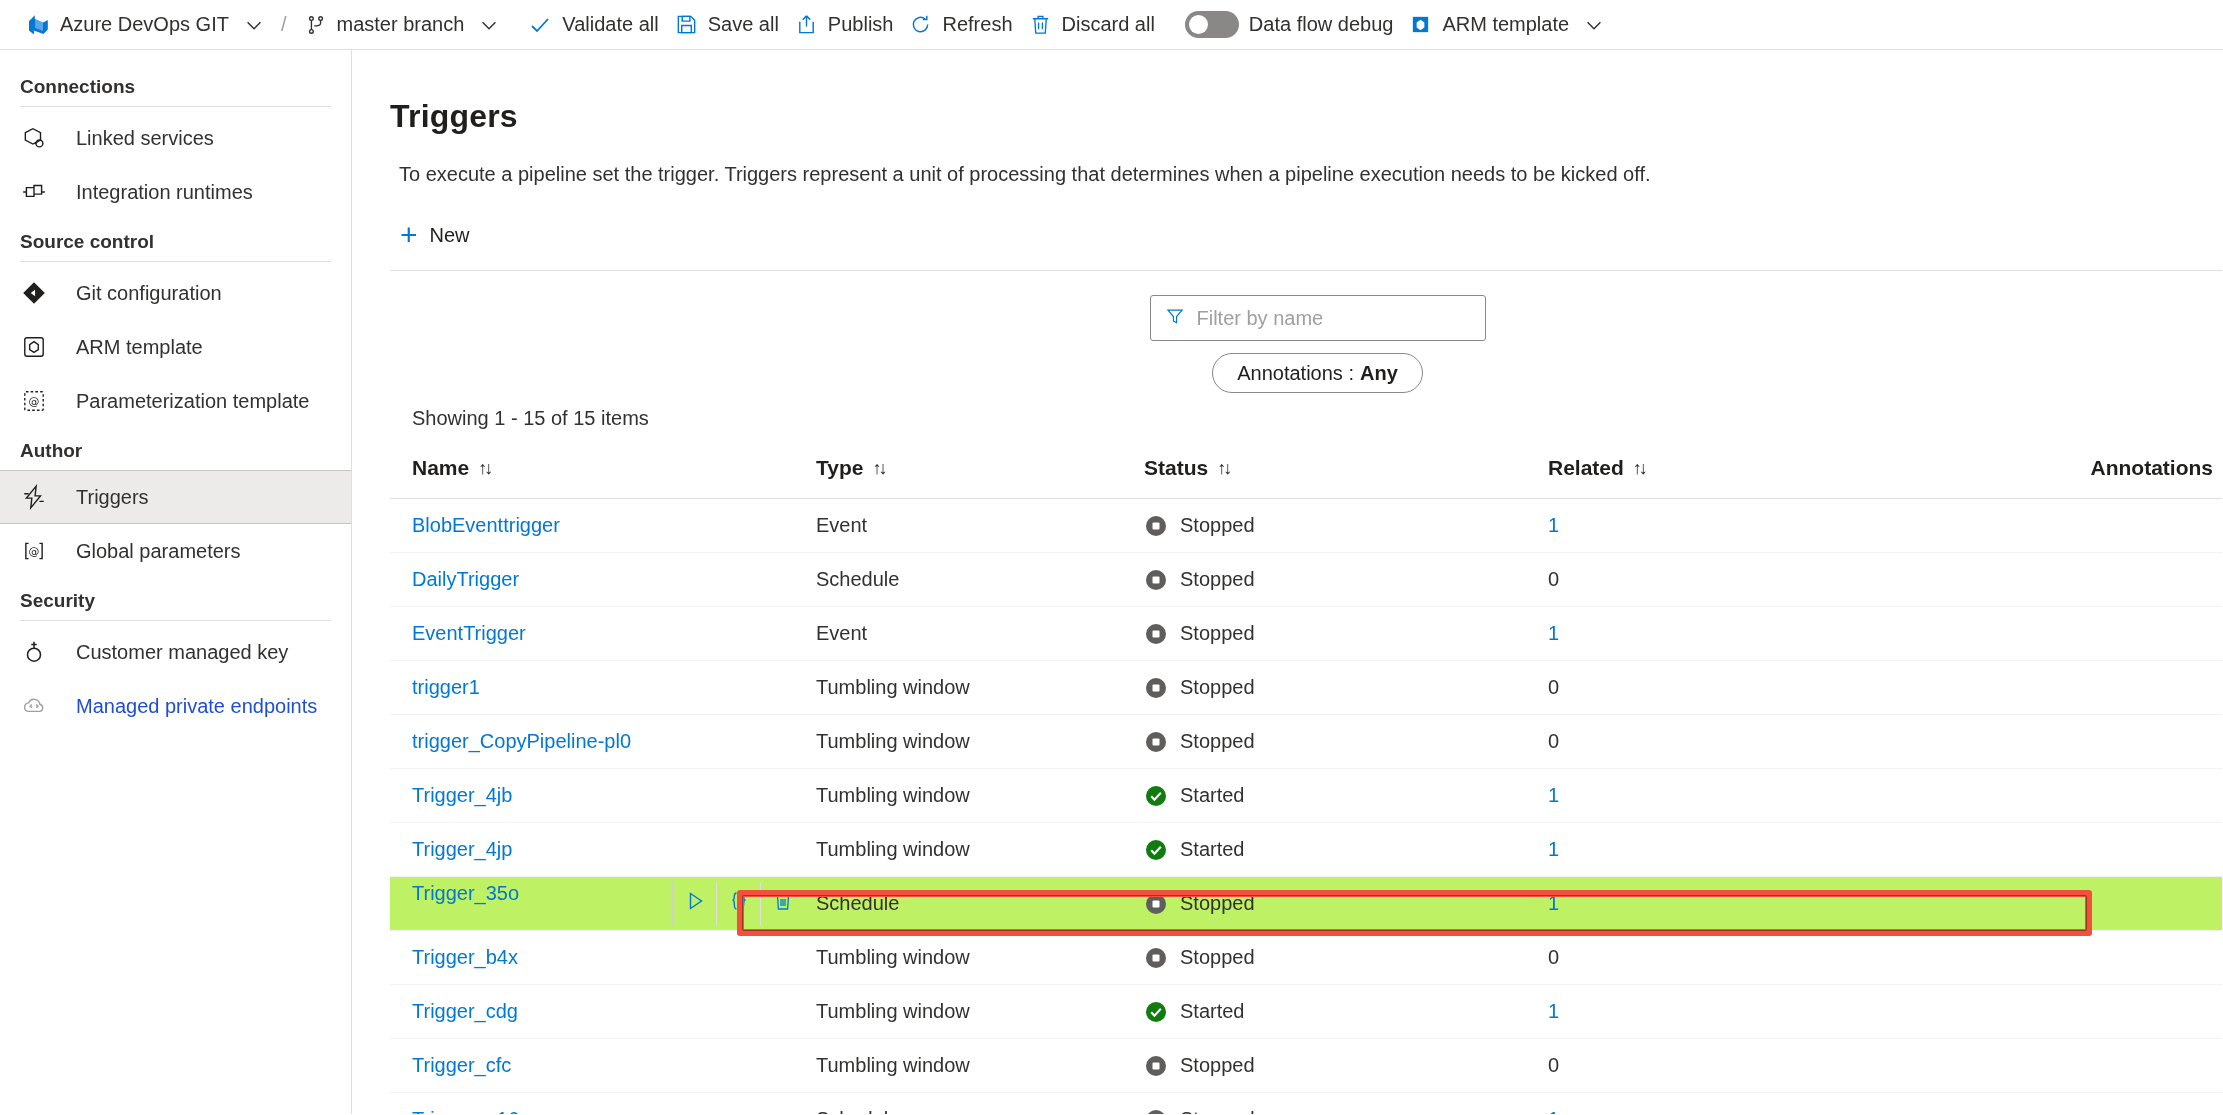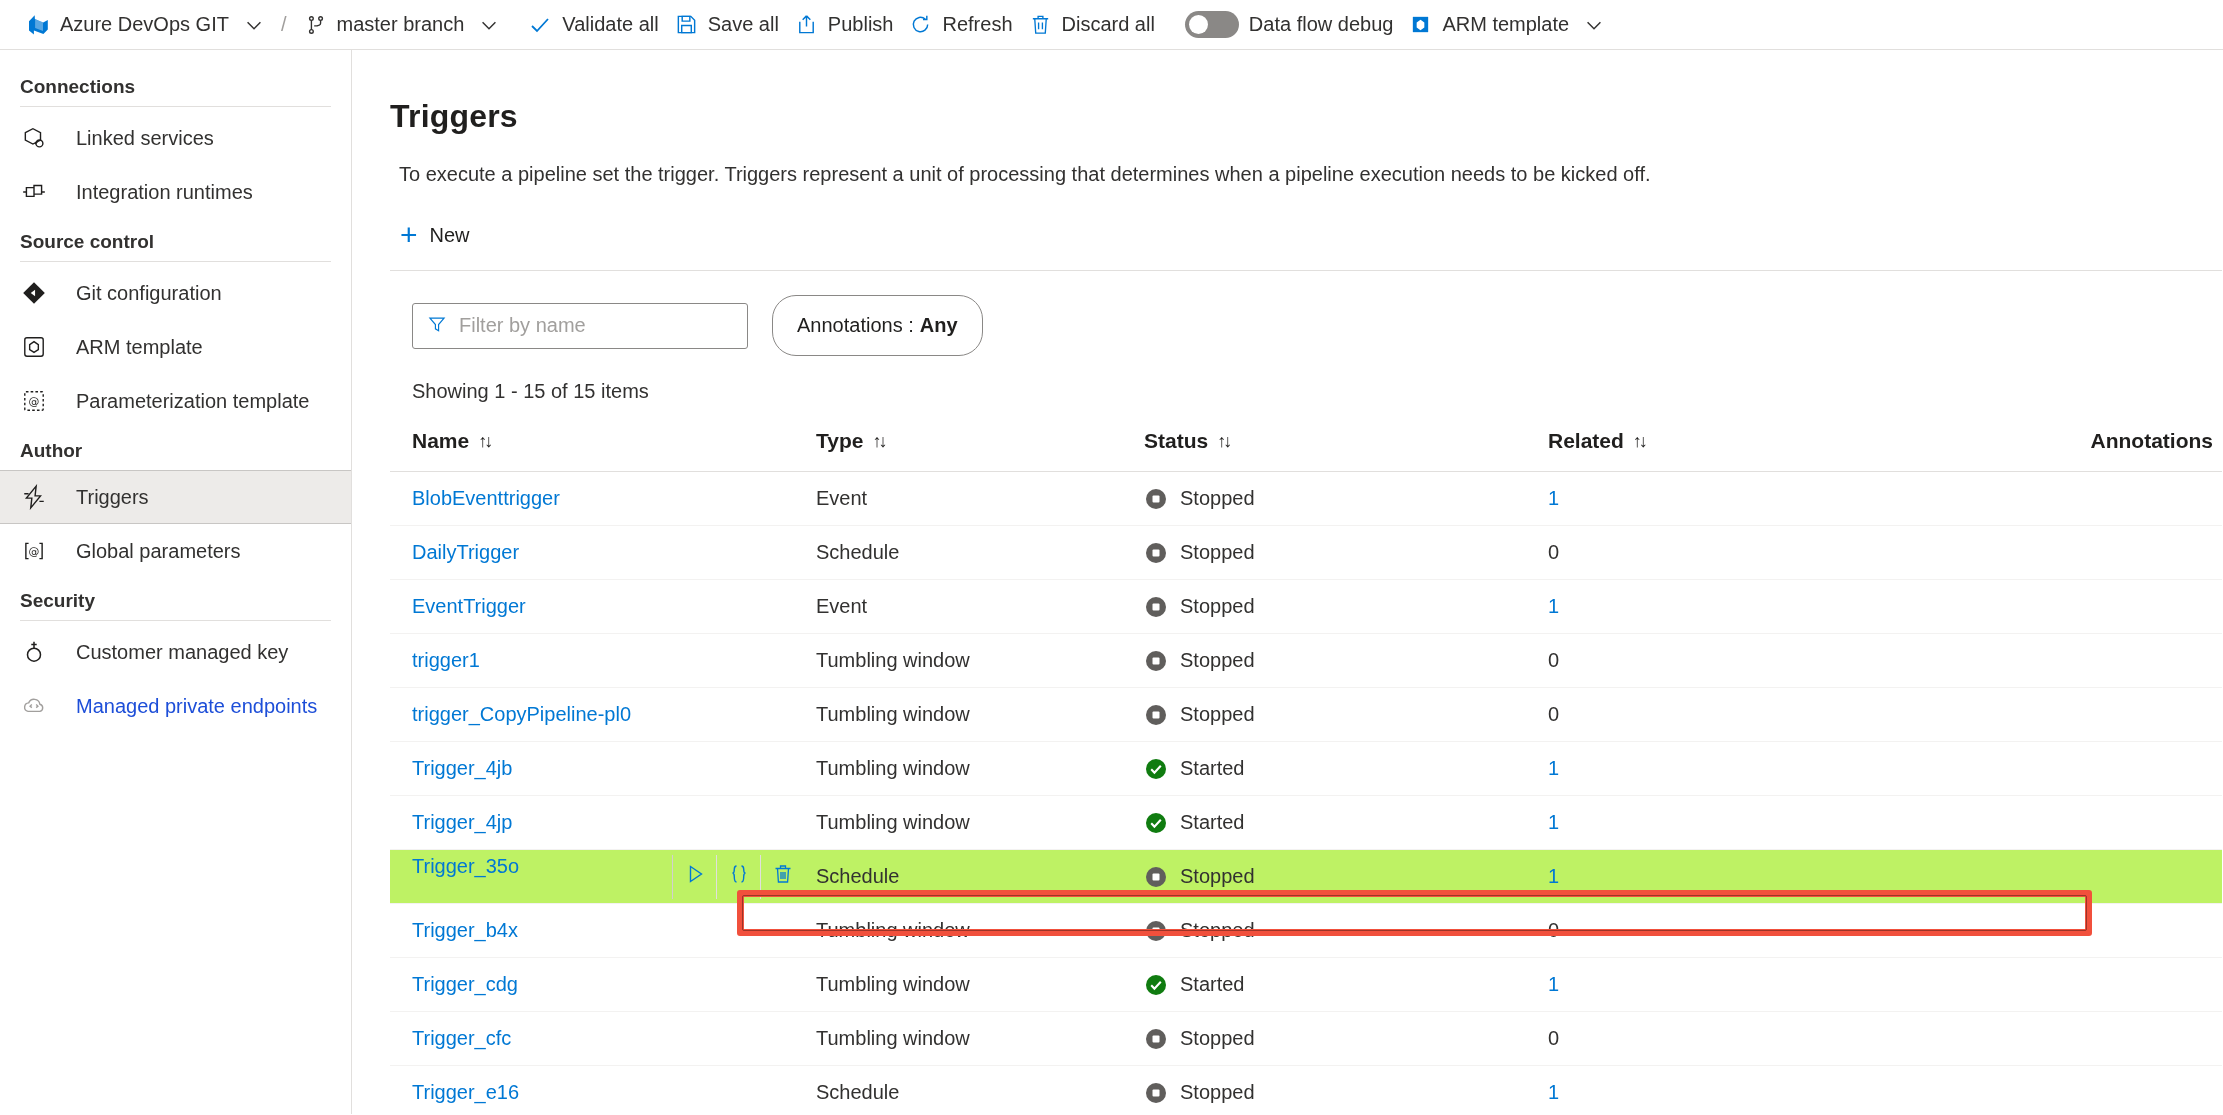--- a/index.html
+++ b/index.html
@@ -149,52 +149,53 @@
     height: 1px;
     background: #e1dfdd;
     margin: 14px 0 0 0;
     width: 1832px;
   }
 
   .filter-row {
     margin-top: 24px;
     display: flex;
     align-items: center;
-    gap: 24px;
+    gap: 12px;
     padding-left: 22px;
+    flex-direction: column;
   }
   .filter-box {
     width: 336px; height: 46px;
     border: 1px solid #8a8886;
     border-radius: 3px;
     display: flex;
     align-items: center;
     gap: 12px;
     padding: 0 14px;
     background: #fff;
     cursor: text;
   }
   .filter-placeholder { font-size: 20px; color: #a19f9d; }
   .pill {
-    height: 61px;
+    height: 40px;
     border: 1px solid #8a8886;
     border-radius: 24px;
     display: flex;
     align-items: center;
     padding: 0 24px;
     font-size: 20px;
     color: #201f1e;
     cursor: pointer;
     gap: 6px;
     white-space: nowrap;
   }
   .pill b { font-weight: bold; }
 
   .showing {
-    margin-top: 24px;
+    margin-top: 14px;
     padding-left: 22px;
     font-size: 20px;
     color: #323130;
   }
 
   
   .table { margin-top: 26px; width: 1832px; position: relative; }
   .thead {
     display: flex;
     align-items: flex-start;

